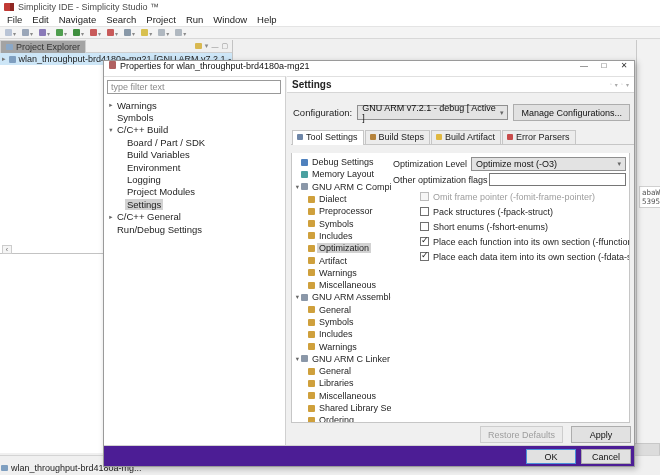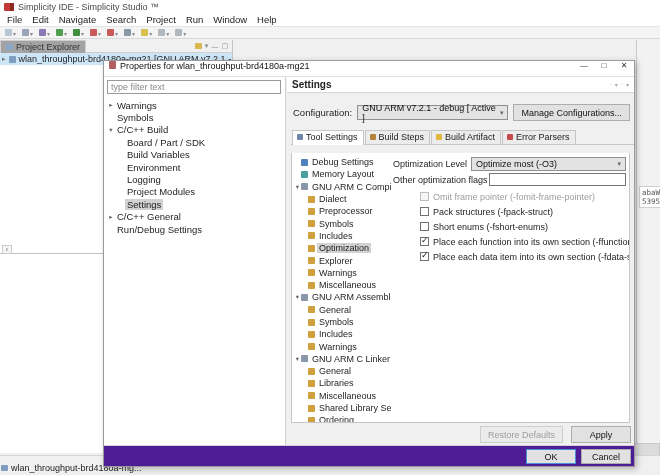--- a/index.html
+++ b/index.html
@@ -387,21 +387,21 @@
 
           <div class="trow selected" style="--indent: 1;">
             <span class="arrow"></span>
             <span class="ic" style="background: rgb(207, 160, 60);"></span>
             <span class="lbl">Optimization</span>
           </div>
 
           <div class="trow" style="--indent: 1;">
             <span class="arrow"></span>
             <span class="ic" style="background: rgb(207, 160, 60);"></span>
-            <span class="lbl">Explorer</span>
+            <span class="lbl">Artifact</span>
           </div>
 
           <div class="trow" style="--indent: 1;">
             <span class="arrow"></span>
             <span class="ic" style="background: rgb(207, 160, 60);"></span>
             <span class="lbl">Warnings</span>
           </div>
 
           <div class="trow" style="--indent: 1;">
             <span class="arrow"></span>

